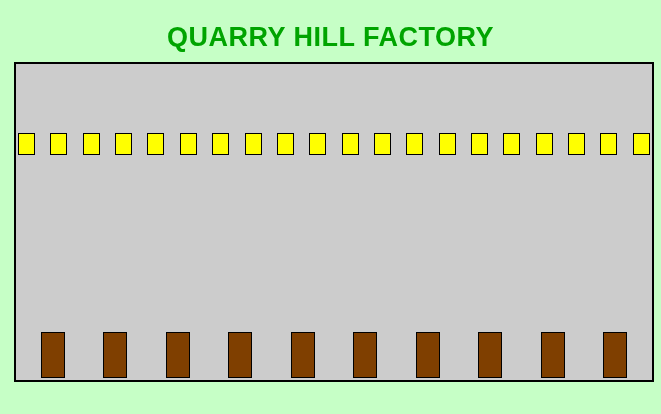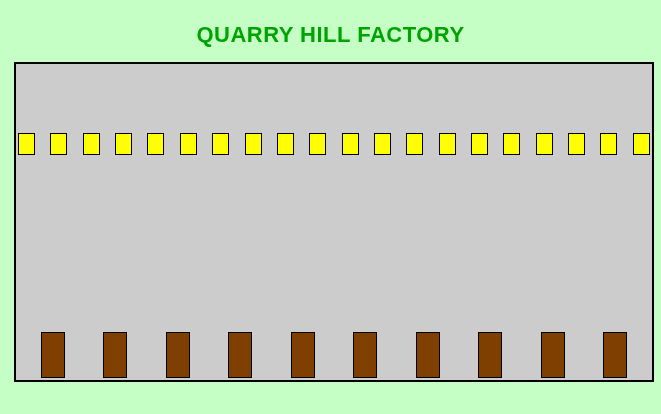--- a/index.html
+++ b/index.html
@@ -13,21 +13,21 @@
     overflow: hidden;
   }
 
   .title {
     position: absolute;
     top: 22px;
     left: 0;
     width: 100%;
     margin: 0;
     text-align: center;
-    font-size: 22px;
+    font-size: 27px;
     font-weight: 700;
     letter-spacing: 0.5px;
     color: var(--title-text, #00A400);
   }
 
   .panel {
     position: absolute;
     left: 14px;
     top: 62px;
     width: 636px;

